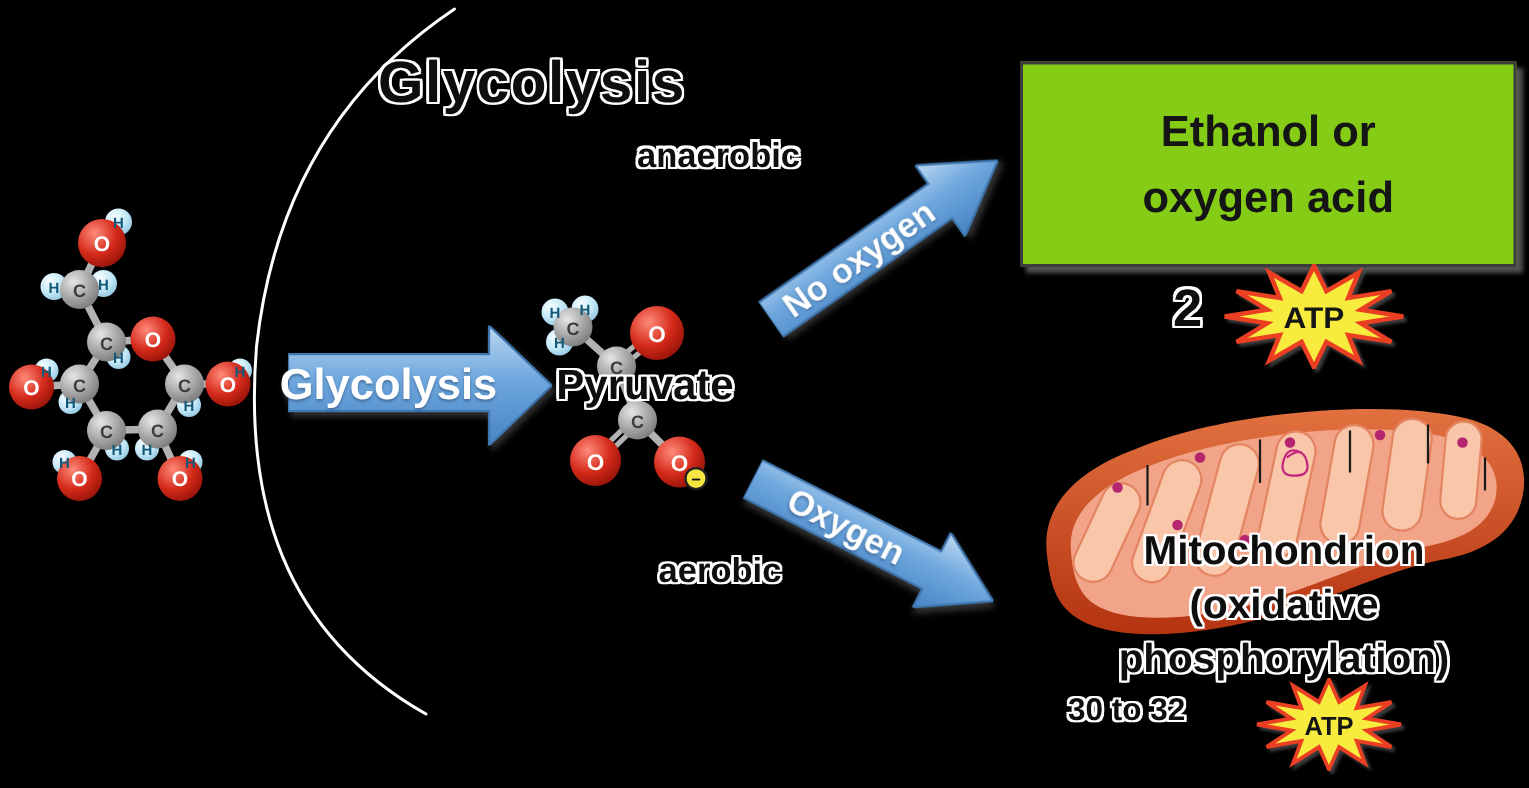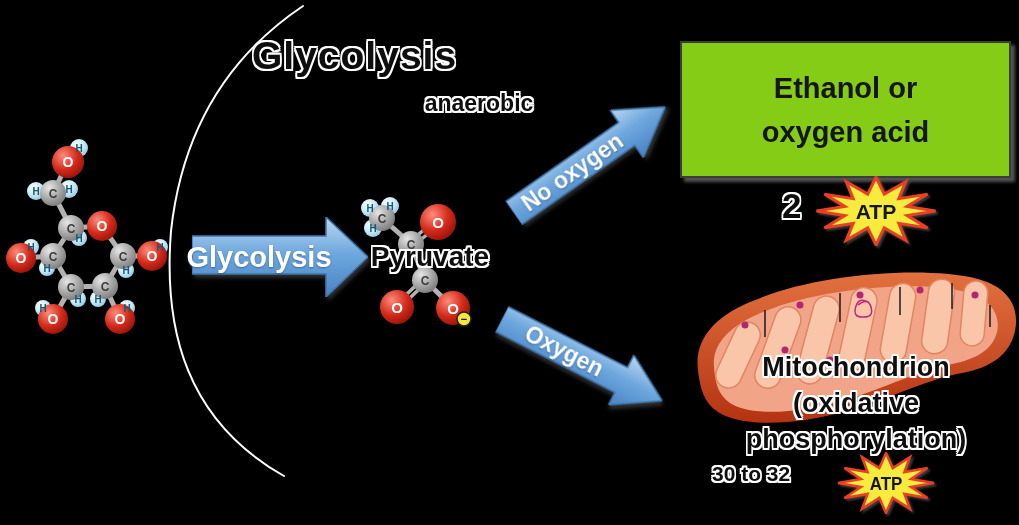--- a/index.html
+++ b/index.html
@@ -187,20 +187,21 @@
       <text x="108" y="126" font-size="15" fill="#fff">O</text>
       <text x="25" y="24" font-size="10" fill="#15597a">H</text>
       <text x="45" y="22" font-size="10" fill="#15597a">H</text>
       <text x="28" y="44" font-size="10" fill="#15597a">H</text>
       <text x="119" y="135" font-size="11" fill="#111">−</text>
     </g>
   </svg>
   <div class="abs ol center" style="left:345px;top:241px;width:170px;font-size:28px">Pyruvate</div>
 
   <div class="abs ol center" style="left:404px;top:90px;width:150px;font-size:23px">anaerobic</div>
+  <div class="abs ol center" style="left:420px;top:367px;width:120px;font-size:23px">aerobic</div>
 
   <div class="abs arrow-wrap" id="no-oxygen-arrow">
     <svg width="185" height="58" viewBox="0 0 185 58">
       <polygon points="0,15 138,15 138,0 185,29 138,58 138,43 0,43" fill="url(#agrad)" stroke="#3f76ae" stroke-width="1.5"></polygon>
     </svg>
     <div class="arrow-label" style="padding-right:42px;font-size:23px">No oxygen</div>
   </div>
 
   <div class="abs arrow-wrap" id="oxygen-arrow">
     <svg width="180" height="56" viewBox="0 0 180 56">

